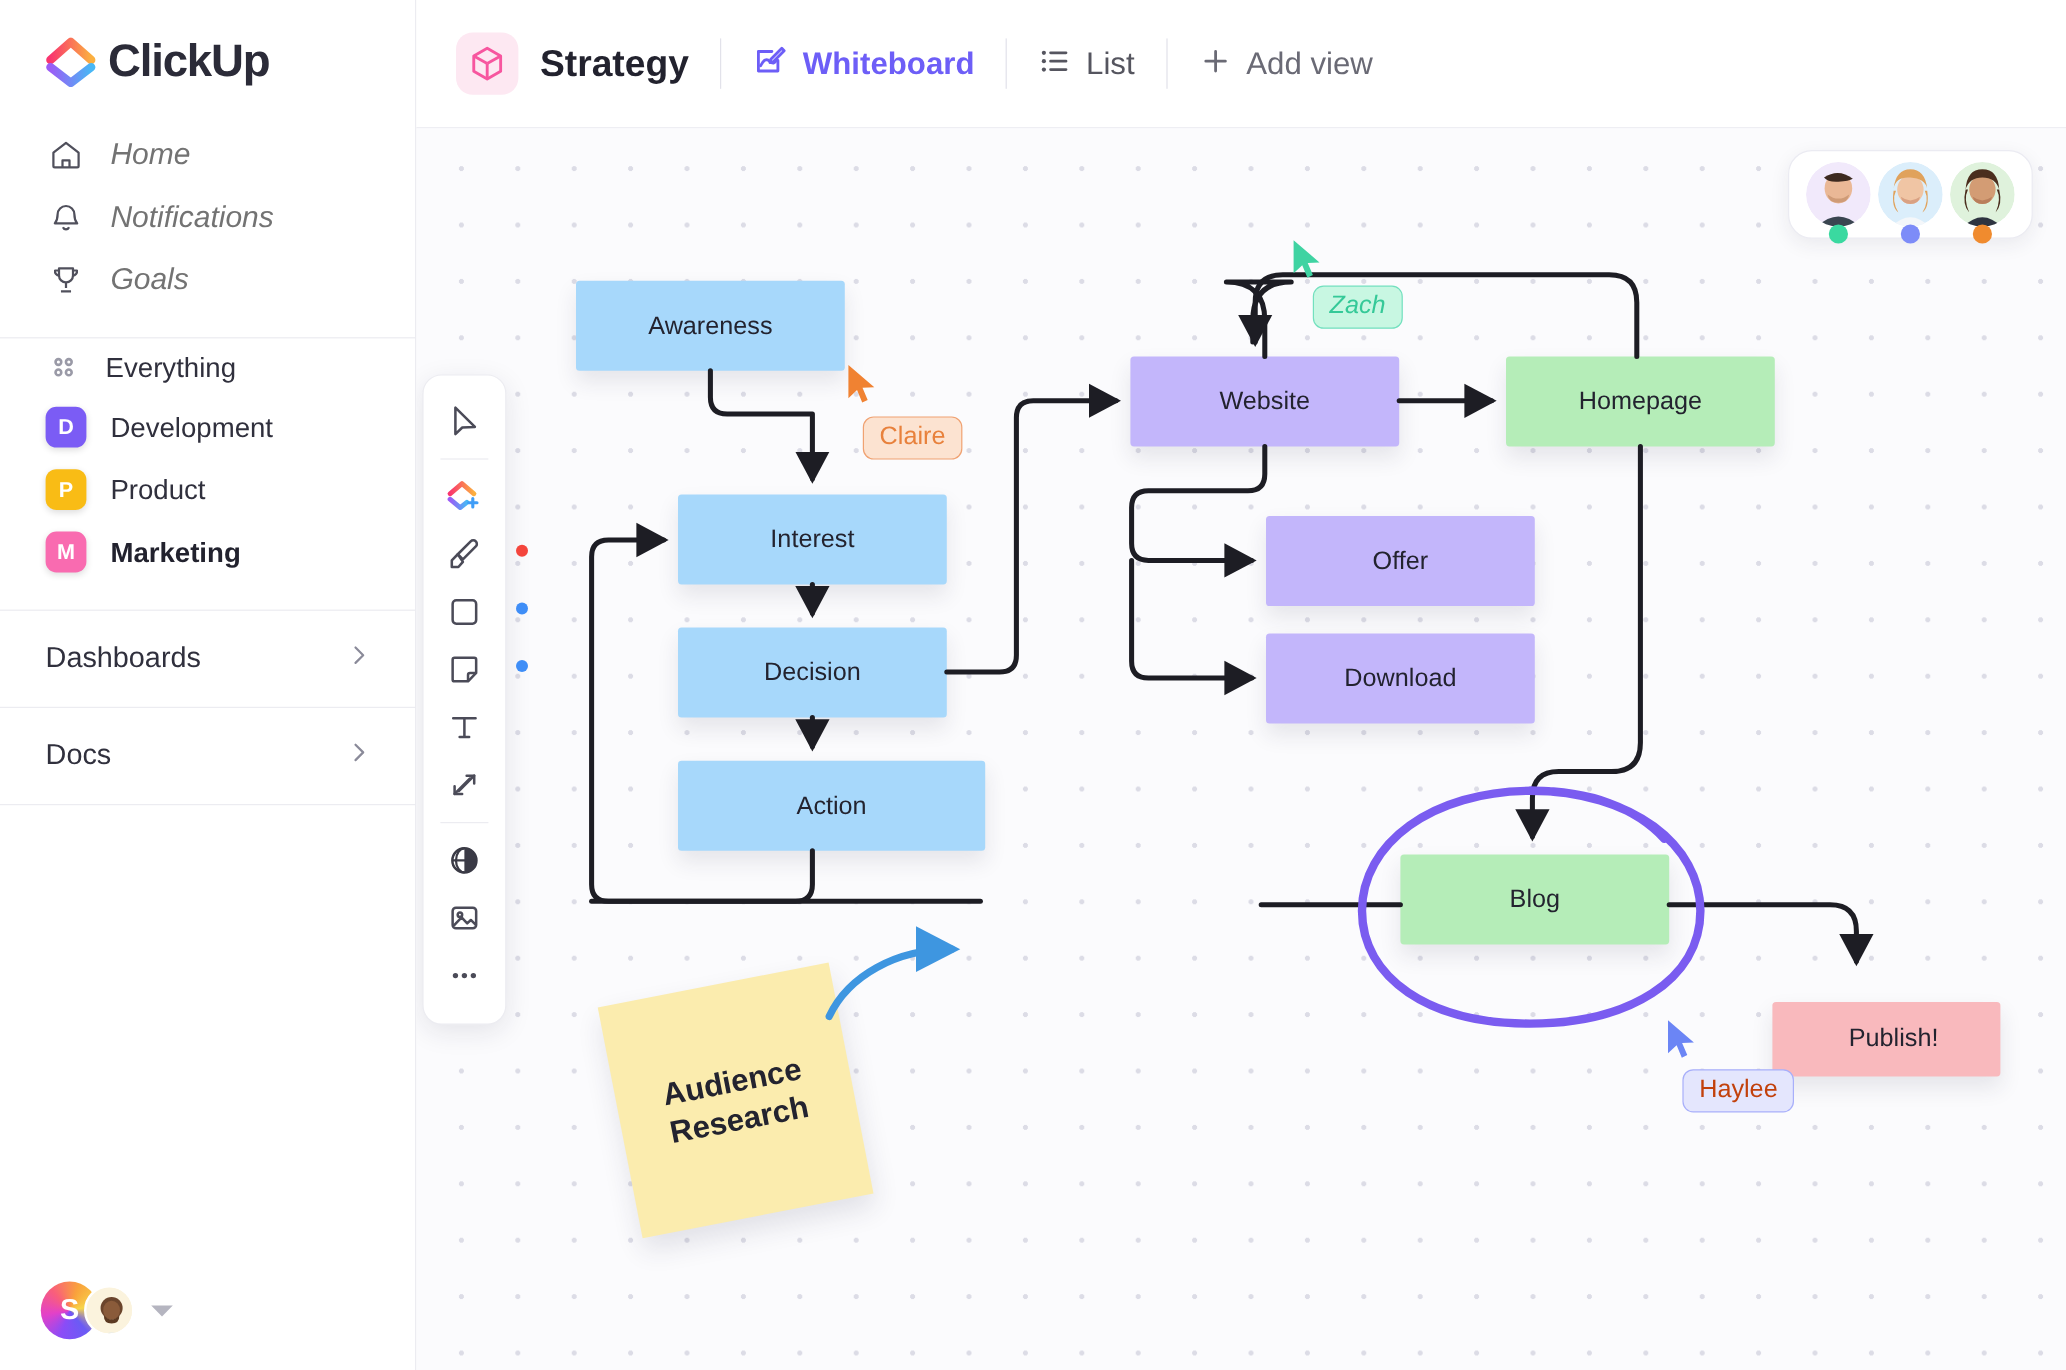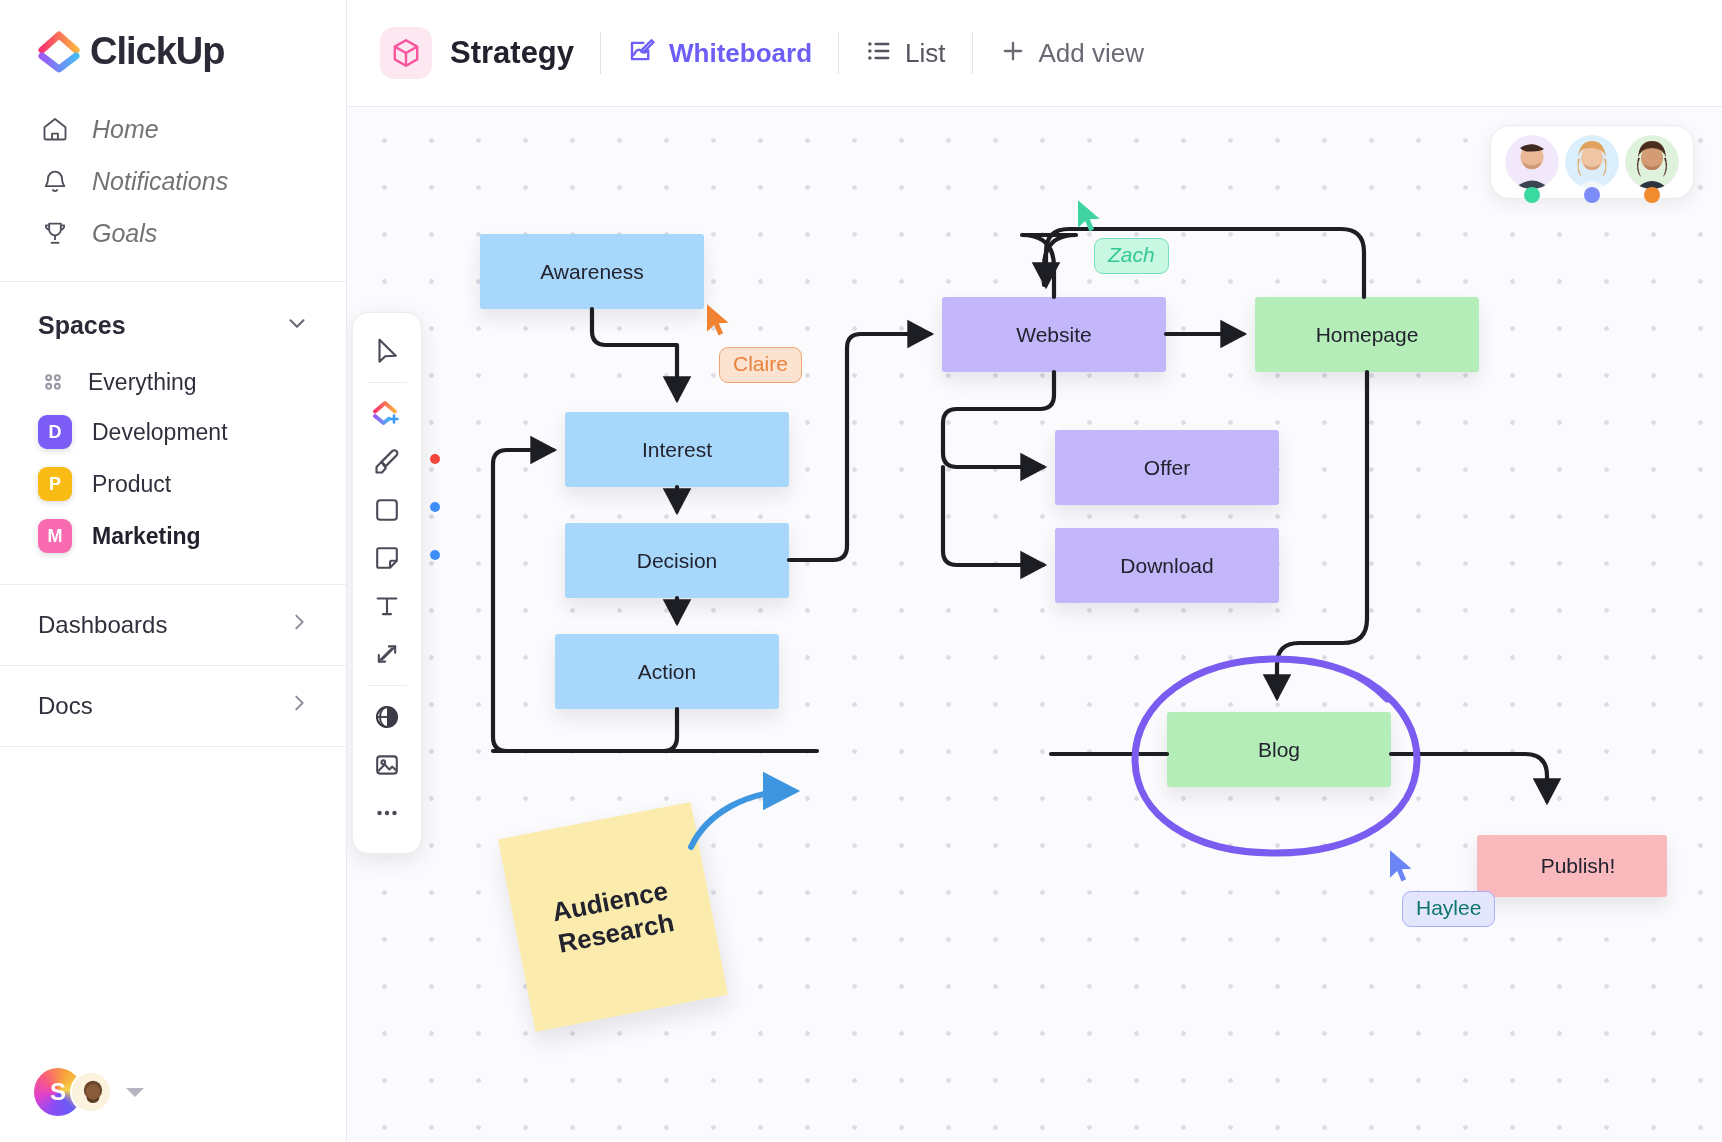--- a/index.html
+++ b/index.html
@@ -136,21 +136,21 @@
   }
   .sticky-text { font-size: 26px; font-weight: bold; color: #23232f; text-align: center; line-height: 1.25; }
 
   
   .curlabel {
     position: absolute; font-size: 21px; padding: 4px 13px 6px 13px; border-radius: 9px;
     z-index: 45; white-space: nowrap;
   }
   .curlabel.claire { background: #fce3d1; color: #e8813c; border: 1.5px solid #f0a272; }
   .curlabel.zach  { background: #c8f7e2; color: #35c998; border: 1.5px solid #72e0be; }
-  .curlabel.haylee{ background: #e4e6fd; color: #0f766e; border: 1.5px solid #a8affa; }
+  .curlabel.haylee{ background: #e4e6fd; color: #c2410c; border: 1.5px solid #a8affa; }
 
   .cursor { position: absolute; z-index: 46; }
 
   
   .collab {
     position: absolute; right: 28px; top: 18px; height: 74px;
     background: #fff; border: 1px solid #ebebf2; border-radius: 20px;
     display: flex; align-items: center; gap: 6px; padding: 0 14px;
     box-shadow: 0 5px 16px rgba(40,40,70,.08); z-index: 50;
   }
@@ -217,28 +217,20 @@
             <path d="M12 14 v4"></path>
               <path d="M8.4 20.4 h7.2"></path>
           </svg>
         </span>
         <span class="nav-label">Goals</span>
       </div>
     </div>
 
     <div class="divider"></div>
 
-    <div class="spaces-head">
-      <div class="spaces-title">Spaces</div>
-      <span>
-        <svg width="26" height="26" viewBox="0 0 24 24" fill="none" stroke="#6b6b78" stroke-width="2" stroke-linecap="round" stroke-linejoin="round">
-            <path d="M6 9.5 L12 15.5 L18 9.5"></path>
-          </svg>
-      </span>
-    </div>
 
     <div>
       <div class="space-item">
         <span class="nav-ico">
           <svg width="26" height="26" viewBox="0 0 24 24" fill="none" stroke="#9a9aa7" stroke-width="2">
             <circle cx="8" cy="8" r="2.2"></circle>
               <circle cx="16" cy="8" r="2.2"></circle>
             <circle cx="8" cy="16" r="2.2"></circle>
               <circle cx="16" cy="16" r="2.2"></circle>
           </svg>
@@ -393,21 +385,21 @@
 
       <div class="node blue" style="left:218px; top:305px; width:224px; height:75px;">
         <span>Interest</span>
       </div>
       <div class="node blue" style="left:133px; top:127px; width:224px; height:75px;">
         <span>Awareness</span>
       </div>
       <div class="node blue" style="left:218px; top:416px; width:224px; height:75px;">
         <span>Decision</span>
       </div>
-      <div class="node blue" style="left:208px; top:527px; width:224px; height:75px;">
+      <div class="node blue" style="left:218px; top:527px; width:256px; height:75px;">
         <span>Action</span>
       </div>
       <div class="node purple" style="left:595px; top:190px; width:224px; height:75px;">
         <span>Website</span>
       </div>
       <div class="node green" style="left:908px; top:190px; width:224px; height:75px;">
         <span>Homepage</span>
       </div>
       <div class="node purple" style="left:708px; top:323px; width:224px; height:75px;">
         <span>Offer</span>

